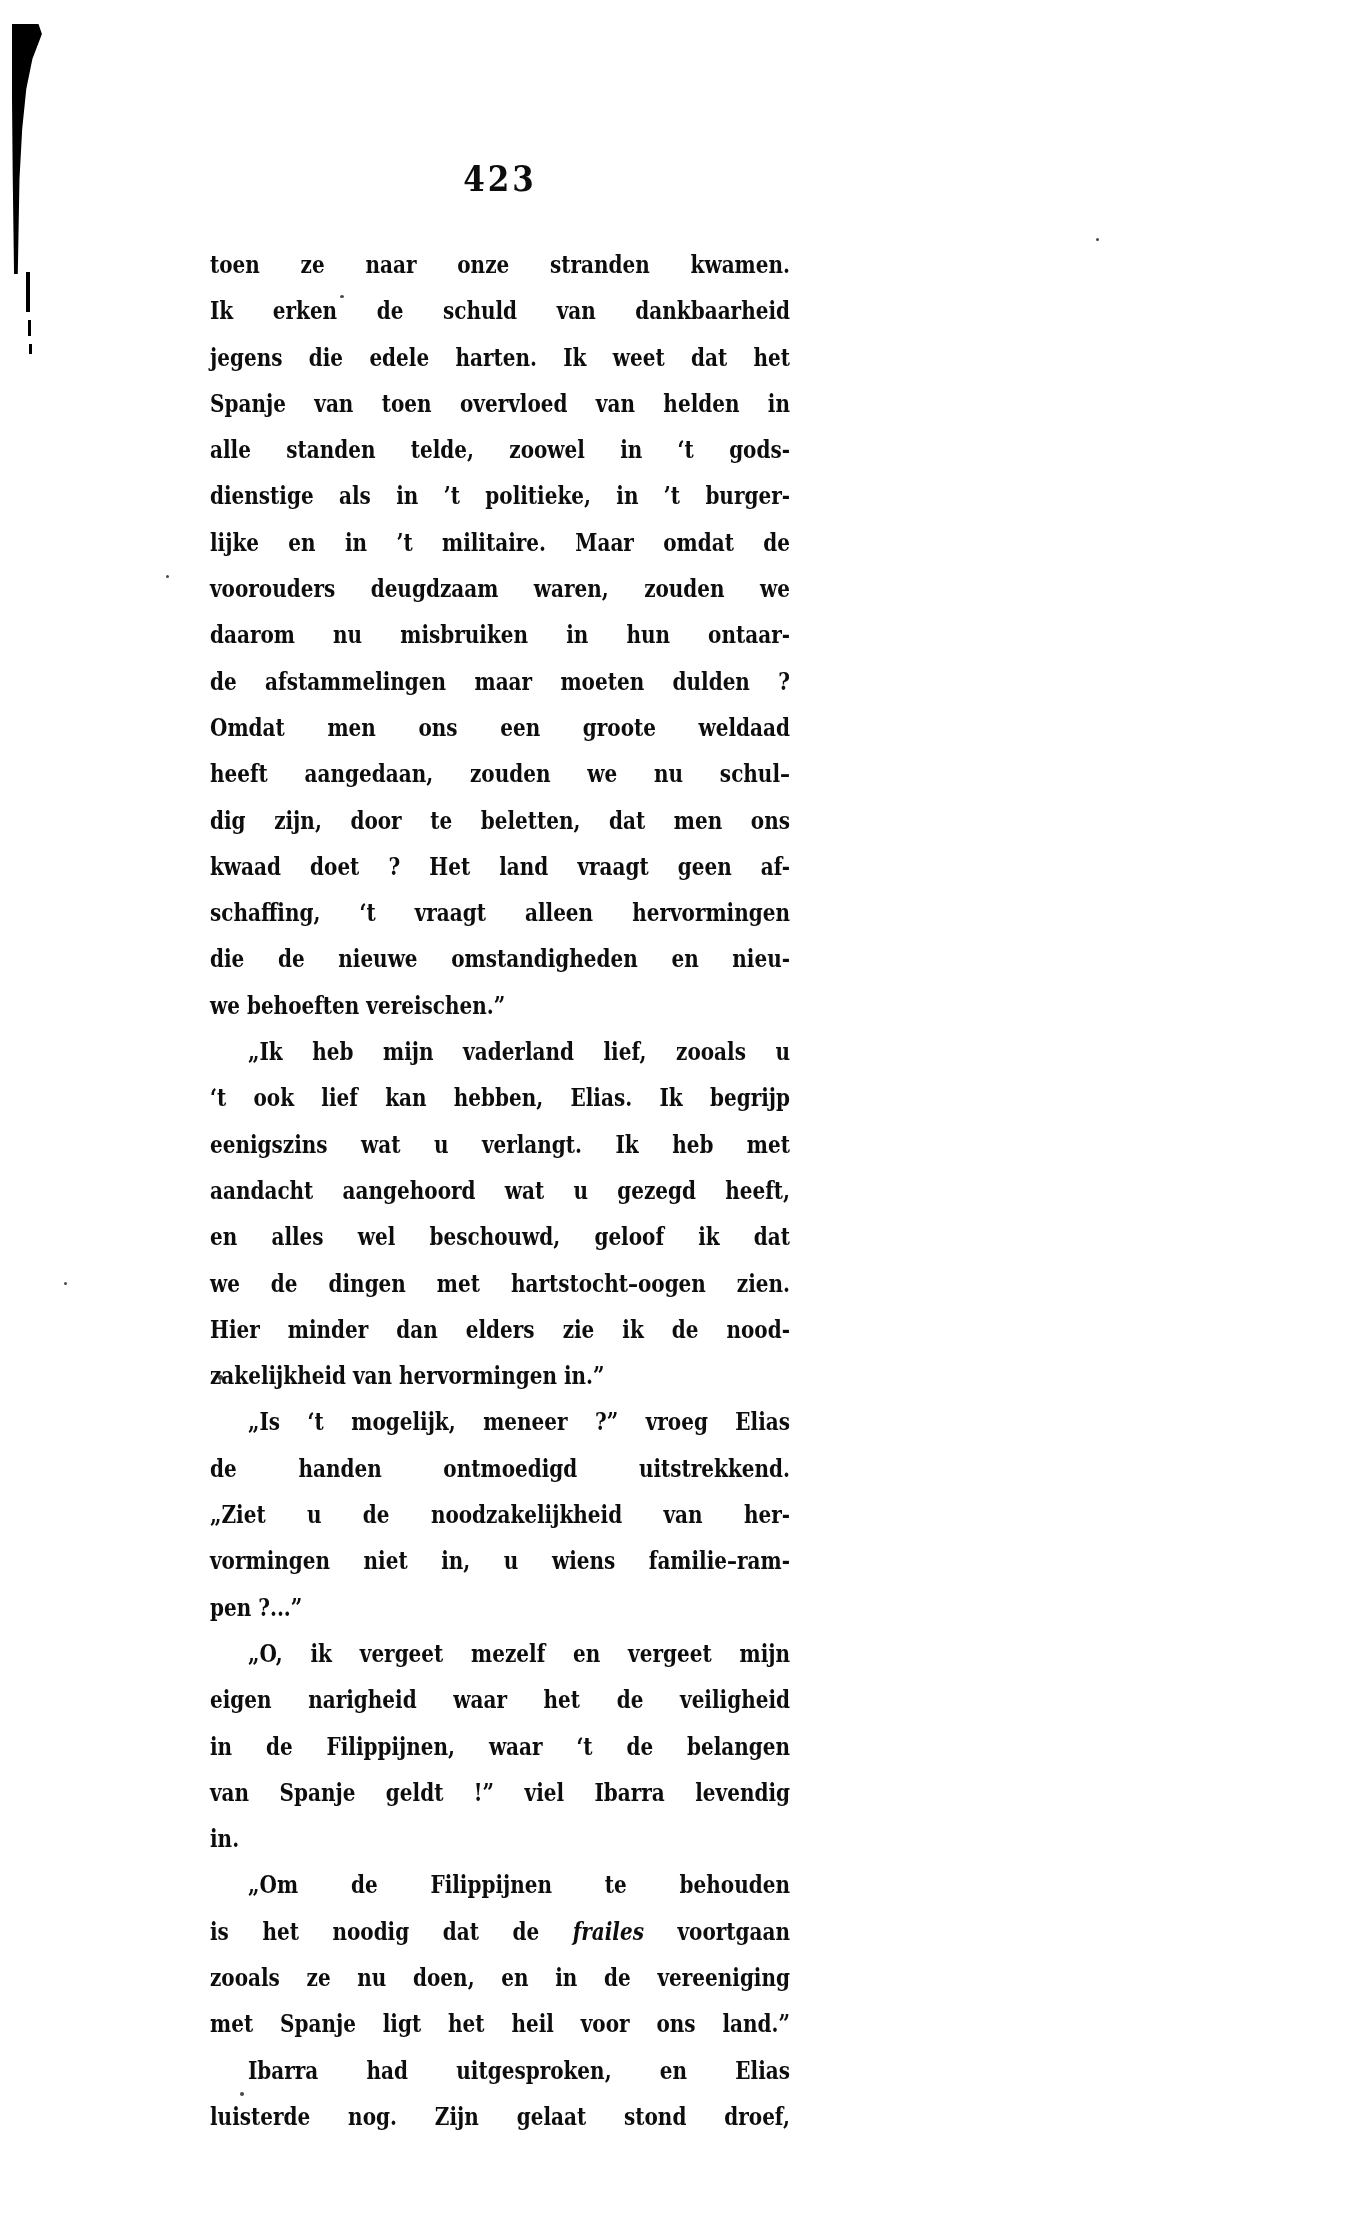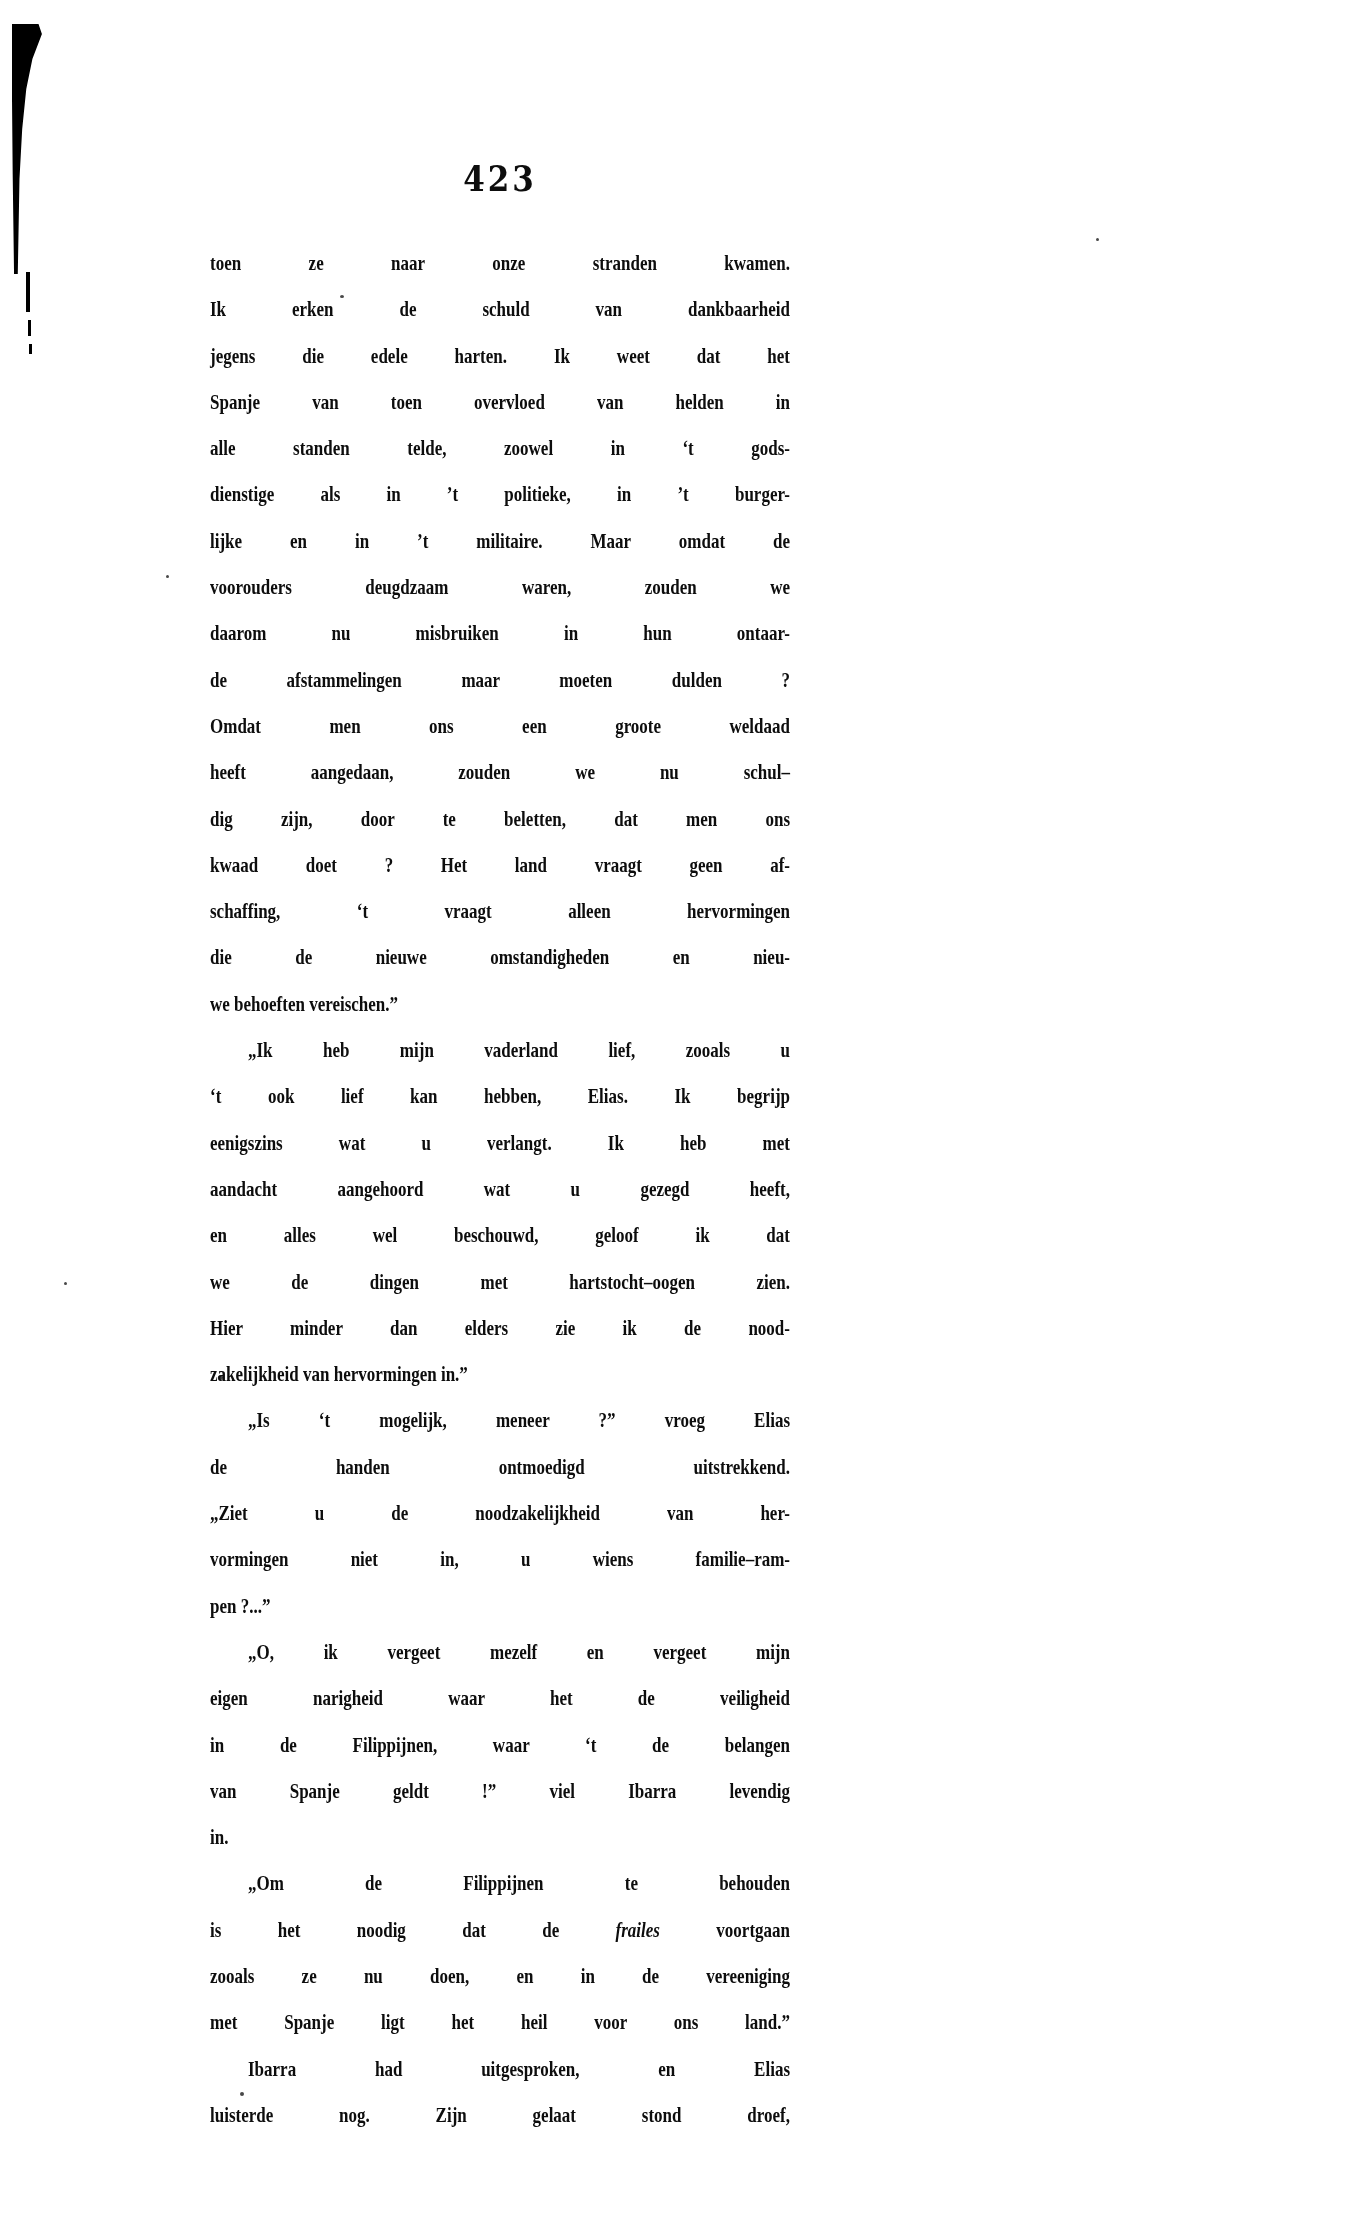--- a/index.html
+++ b/index.html
@@ -9,21 +9,21 @@
     background:var(--paper);color:var(--ink);
     font-family:"DejaVu Serif","Liberation Serif",serif;
   }
   .page-number{
     position:absolute;left:210px;top:160px;width:580px;
     text-align:center;font-size:31px;font-weight:700;letter-spacing:3px;
     transform:scaleY(1.15);
   }
   .text-block{
     position:absolute;left:210px;top:241px;width:580px;
-    font-size:17px;font-weight:700;font-family:Liberation Serif, serif;
+    font-size:20px;font-weight:700;
   }
   .line{
     height:46.3px;line-height:46.3px;
     text-align:justify;
     text-align-last:justify;
     transform:scaleY(1.22);transform-origin:50% 50%;
     white-space:normal;
   }
   .line.endline{text-align:left;text-align-last:left;}
   .line.indent{padding-left:38px;}

